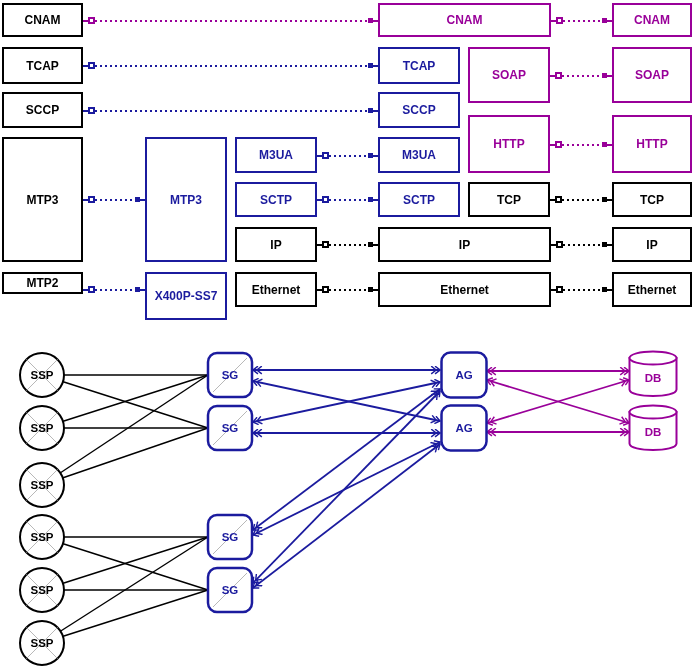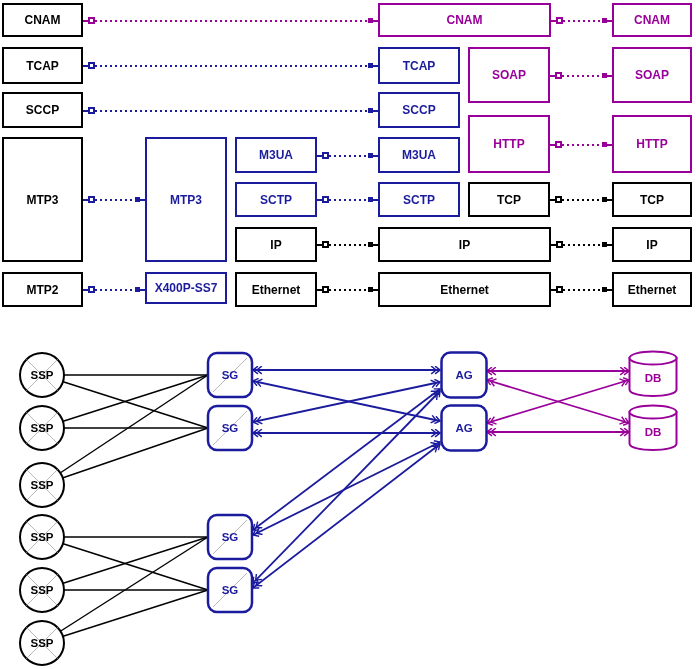--- a/index.html
+++ b/index.html
@@ -22,24 +22,24 @@
 </style>
 </head>
 <body>
 
 <div id="app">
 
   <div class="box" style="left:2px;top:3px;width:81px;height:34px">CNAM</div>
   <div class="box" style="left:2px;top:47px;width:81px;height:37px">TCAP</div>
   <div class="box" style="left:2px;top:92px;width:81px;height:36px">SCCP</div>
   <div class="box" style="left:2px;top:137px;width:81px;height:125px">MTP3</div>
-  <div class="box" style="left:2px;top:272px;width:81px;height:35px">MTP2</div>
+  <div class="box" style="left:2px;top:272px;width:81px;height:22px">MTP2</div>
 
   <div class="box bb" style="left:145px;top:137px;width:82px;height:125px">MTP3</div>
-  <div class="box bb" style="left:145px;top:272px;width:82px;height:32px">X400P-SS7</div>
+  <div class="box bb" style="left:145px;top:272px;width:82px;height:48px">X400P-SS7</div>
 
   <div class="box bb" style="left:235px;top:137px;width:82px;height:36px">M3UA</div>
   <div class="box bb" style="left:235px;top:182px;width:82px;height:35px">SCTP</div>
   <div class="box" style="left:235px;top:227px;width:82px;height:35px">IP</div>
   <div class="box" style="left:235px;top:272px;width:82px;height:35px">Ethernet</div>
 
   <div class="box bm" style="left:378px;top:3px;width:173px;height:34px">CNAM</div>
   <div class="box bb" style="left:378px;top:47px;width:82px;height:37px">TCAP</div>
   <div class="box bb" style="left:378px;top:92px;width:82px;height:36px">SCCP</div>
   <div class="box bb" style="left:378px;top:137px;width:82px;height:36px">M3UA</div>

